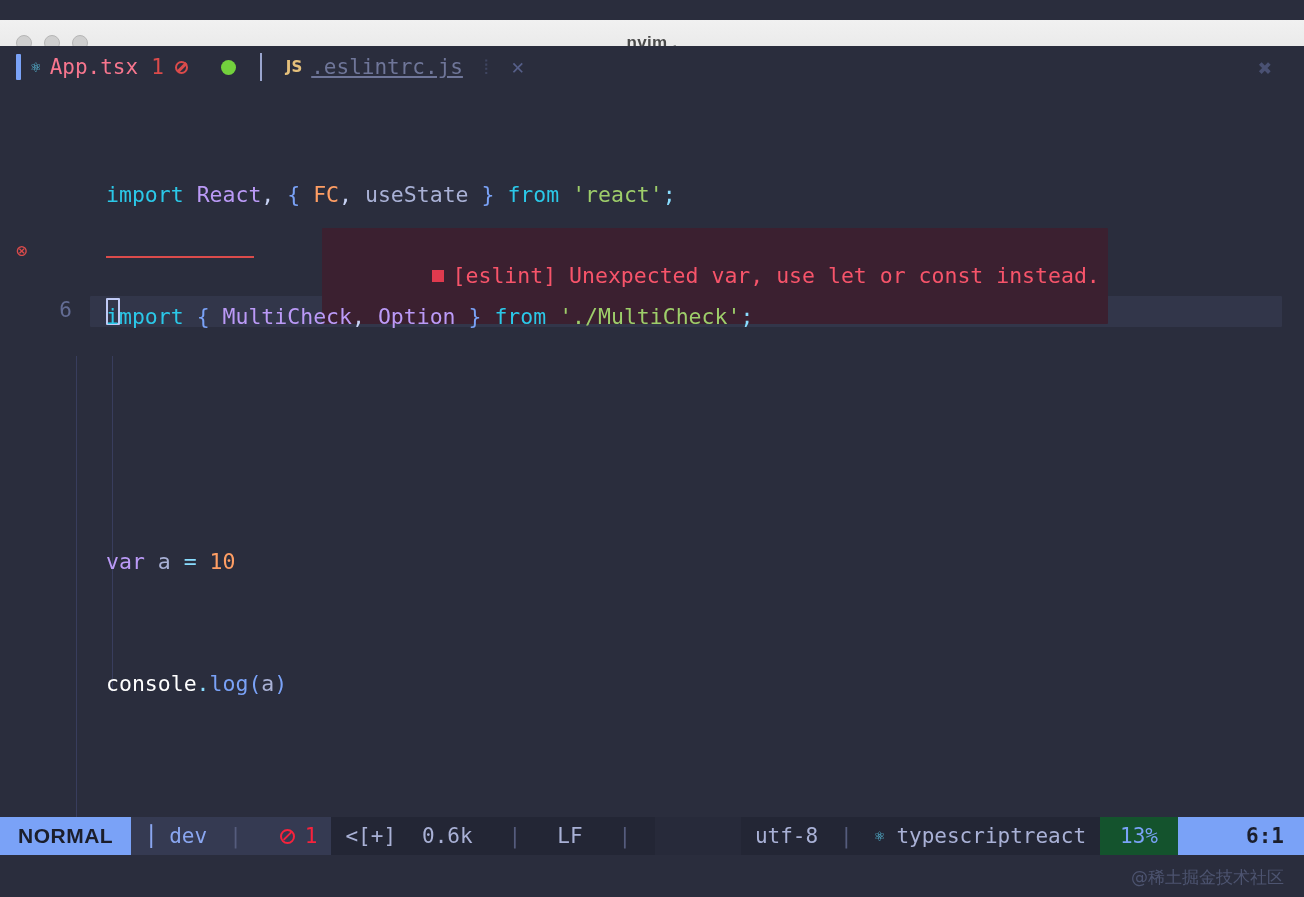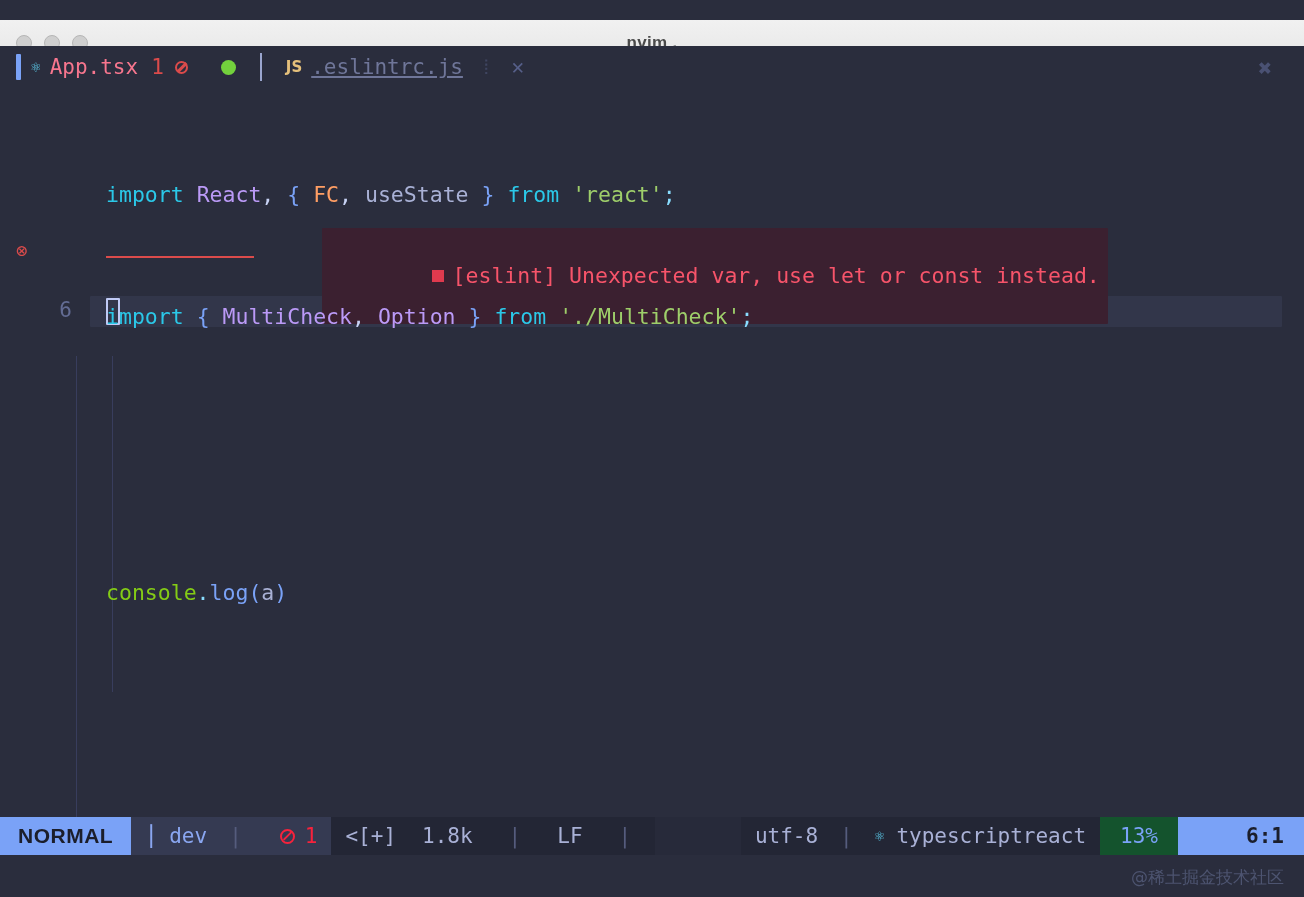--- a/index.html
+++ b/index.html
@@ -150,21 +150,21 @@
 
   
   .t-kw      { color: #2bc8e8; }   
   .t-kw2     { color: #bb9af7; }   
   .t-ident   { color: #a9b1d6; }
   .t-orange  { color: #ff9e64; }
   .t-str     { color: #9ece6a; }
   .t-num     { color: #ff9e64; }
   .t-punc    { color: #89ddff; }
   .t-brkt    { color: #7aa2f7; }
-  .t-red     { color: #84cc16; }
+  .t-red     { color: #ffffff; }
   .t-fn      { color: #7aa2f7; }
   .t-op      { color: #89ddff; }
   .t-react   { color: #bb9af7; }
   .t-white   { color: #c8d3f5; }
 
   
   .statusline {
     position: absolute; left: 0; bottom: 42px;
     width: 1304px; height: 38px;
     display: flex; align-items: stretch;
@@ -272,20 +272,21 @@
       </div>
 
       <div class="lines">
 
         <div class="line"><span class="t-kw">import</span> <span class="t-react">React</span><span class="t-white">,</span> <span class="t-brkt">{</span> <span class="t-orange">FC</span><span class="t-white">,</span> <span class="t-ident">useState</span> <span class="t-brkt">}</span> <span class="t-kw">from</span> <span class="t-str">'react'</span><span class="t-punc">;</span></div>
 
         <div class="line"><span class="t-kw">import</span> <span class="t-brkt">{</span> <span class="t-react">MultiCheck</span><span class="t-white">,</span> <span class="t-react">Option</span> <span class="t-brkt">}</span> <span class="t-kw">from</span> <span class="t-str">'./MultiCheck'</span><span class="t-punc">;</span></div>
 
         <div class="line">&nbsp;</div>
 
+        <div class="line"><span class="t-kw2">var</span> <span class="t-ident">a</span> <span class="t-op">=</span> <span class="t-num">10</span></div>
 
         <div class="line"><span class="t-red">console</span><span class="t-punc">.</span><span class="t-fn">log</span><span class="t-brkt">(</span><span class="t-ident">a</span><span class="t-brkt">)</span></div>
 
         <div class="line">&nbsp;</div>
 
         
 
         
 
         
@@ -325,21 +326,21 @@
         <span class="branch-glyph">⎮</span>
         <span>dev</span>
         <span class="sep-bar">|</span>
       </div>
       <div class="seg seg-diag">
         <span class="err-ring-sm"></span>
         <span>1</span>
       </div>
       <div class="seg seg-file">
         <span>&lt;[+]</span>
-        <span>1.8k</span>
+        <span>0.6k</span>
         <span class="sep-bar">|</span>
         <span>LF</span>
         <span class="sep-bar">|</span>
       </div>
       <div class="seg-spacer"></div>
       <div class="seg seg-ft">
         <span>utf-8</span>
         <span class="sep-bar">|</span>
         <span class="react-glyph">⚛</span>
         <span>typescriptreact</span>

